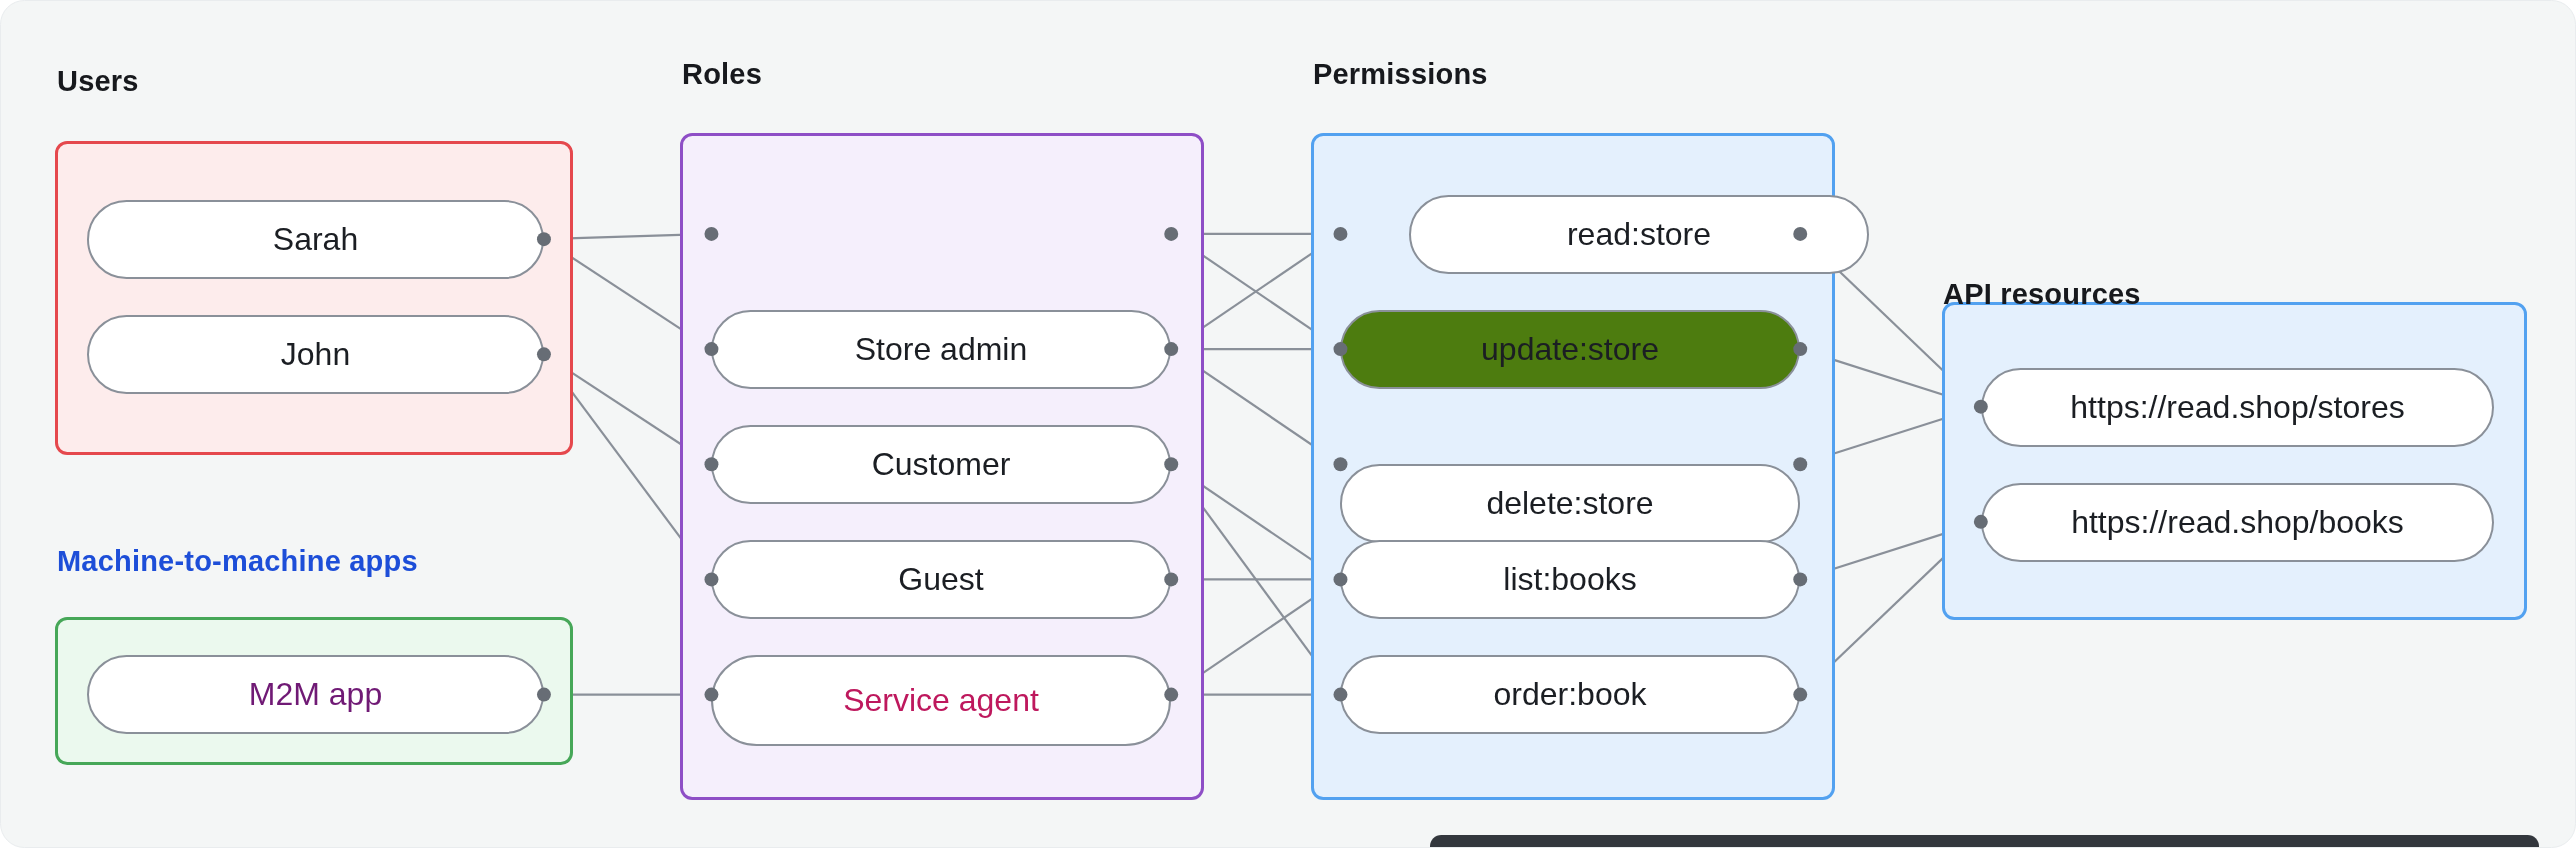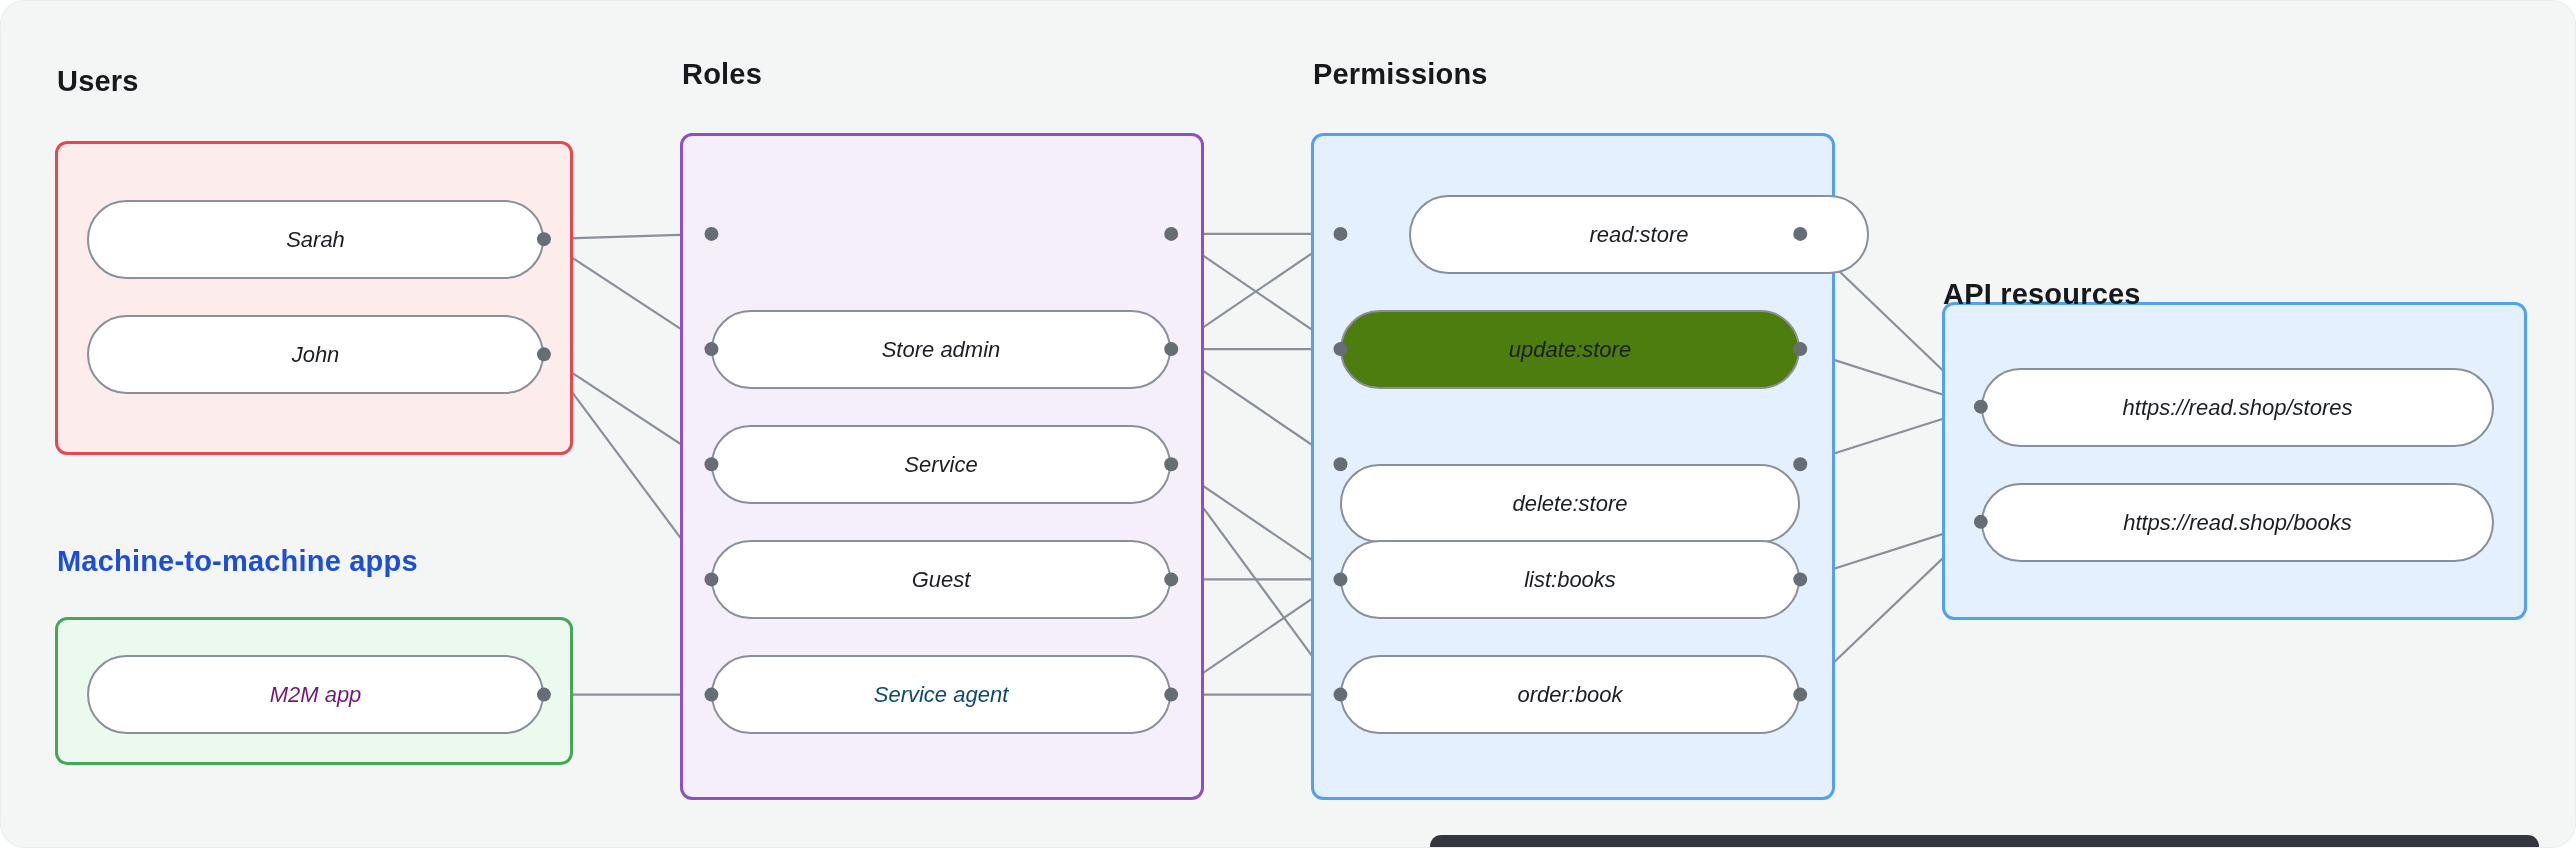--- a/index.html
+++ b/index.html
@@ -47,23 +47,22 @@
     white-space: nowrap;
   }
   .pill {
     position: absolute;
     border: 2.6px solid;
     border-radius: 872px;
     display: flex;
     align-items: center;
     justify-content: center;
     box-sizing: border-box;
-    font-size: 22px;
+    font-size: 32px;
     white-space: nowrap;
-    font-style: italic;
   }
   #bottom-bar {
     position: absolute;
     z-index: 4;
     border-radius: 11.3px;
   }
 </style>
 </head>
 <body>
 
@@ -107,26 +106,26 @@
       <div class="pill" style="left: 86px; top: 314px; width: 457px; height: 79px; background: rgb(255, 255, 255); border-color: rgb(138, 144, 153); color: rgb(27, 30, 35);">
         <span>John</span>
       </div>
       <div class="pill" style="left: 86px; top: 654px; width: 457px; height: 79px; background: rgb(255, 255, 255); border-color: rgb(138, 144, 153); color: #701a75;">
         <span>M2M app</span>
       </div>
       <div class="pill" style="left: 710px; top: 309px; width: 460px; height: 79px; background: rgb(255, 255, 255); border-color: rgb(138, 144, 153); color: rgb(27, 30, 35);">
         <span>Store admin</span>
       </div>
       <div class="pill" style="left: 710px; top: 424px; width: 460px; height: 79px; background: rgb(255, 255, 255); border-color: rgb(138, 144, 153); color: rgb(27, 30, 35);">
-        <span>Service</span>
+        <span>Customer</span>
       </div>
       <div class="pill" style="left: 710px; top: 539px; width: 460px; height: 79px; background: rgb(255, 255, 255); border-color: rgb(138, 144, 153); color: rgb(27, 30, 35);">
         <span>Guest</span>
       </div>
-      <div class="pill" style="left: 710px; top: 654px; width: 460px; height: 79px; background: rgb(255, 255, 255); border-color: rgb(138, 144, 153); color: #0c4a6e;">
+      <div class="pill" style="left: 710px; top: 654px; width: 460px; height: 91px; background: rgb(255, 255, 255); border-color: rgb(138, 144, 153); color: #be185d;">
         <span>Service agent</span>
       </div>
       <div class="pill" style="left: 1408px; top: 194px; width: 460px; height: 79px; background: rgb(255, 255, 255); border-color: rgb(138, 144, 153); color: rgb(27, 30, 35);">
         <span>read:store</span>
       </div>
       <div class="pill" style="left: 1339px; top: 309px; width: 460px; height: 79px; background: #4d7c0f; border-color: rgb(138, 144, 153); color: rgb(27, 30, 35);">
         <span>update:store</span>
       </div>
       <div class="pill" style="left: 1339px; top: 424px; width: 460px; height: 79px; background: rgb(255, 255, 255); border-color: rgb(138, 144, 153); color: rgb(27, 30, 35); margin-top: 39px;">
         <span>delete:store</span>

